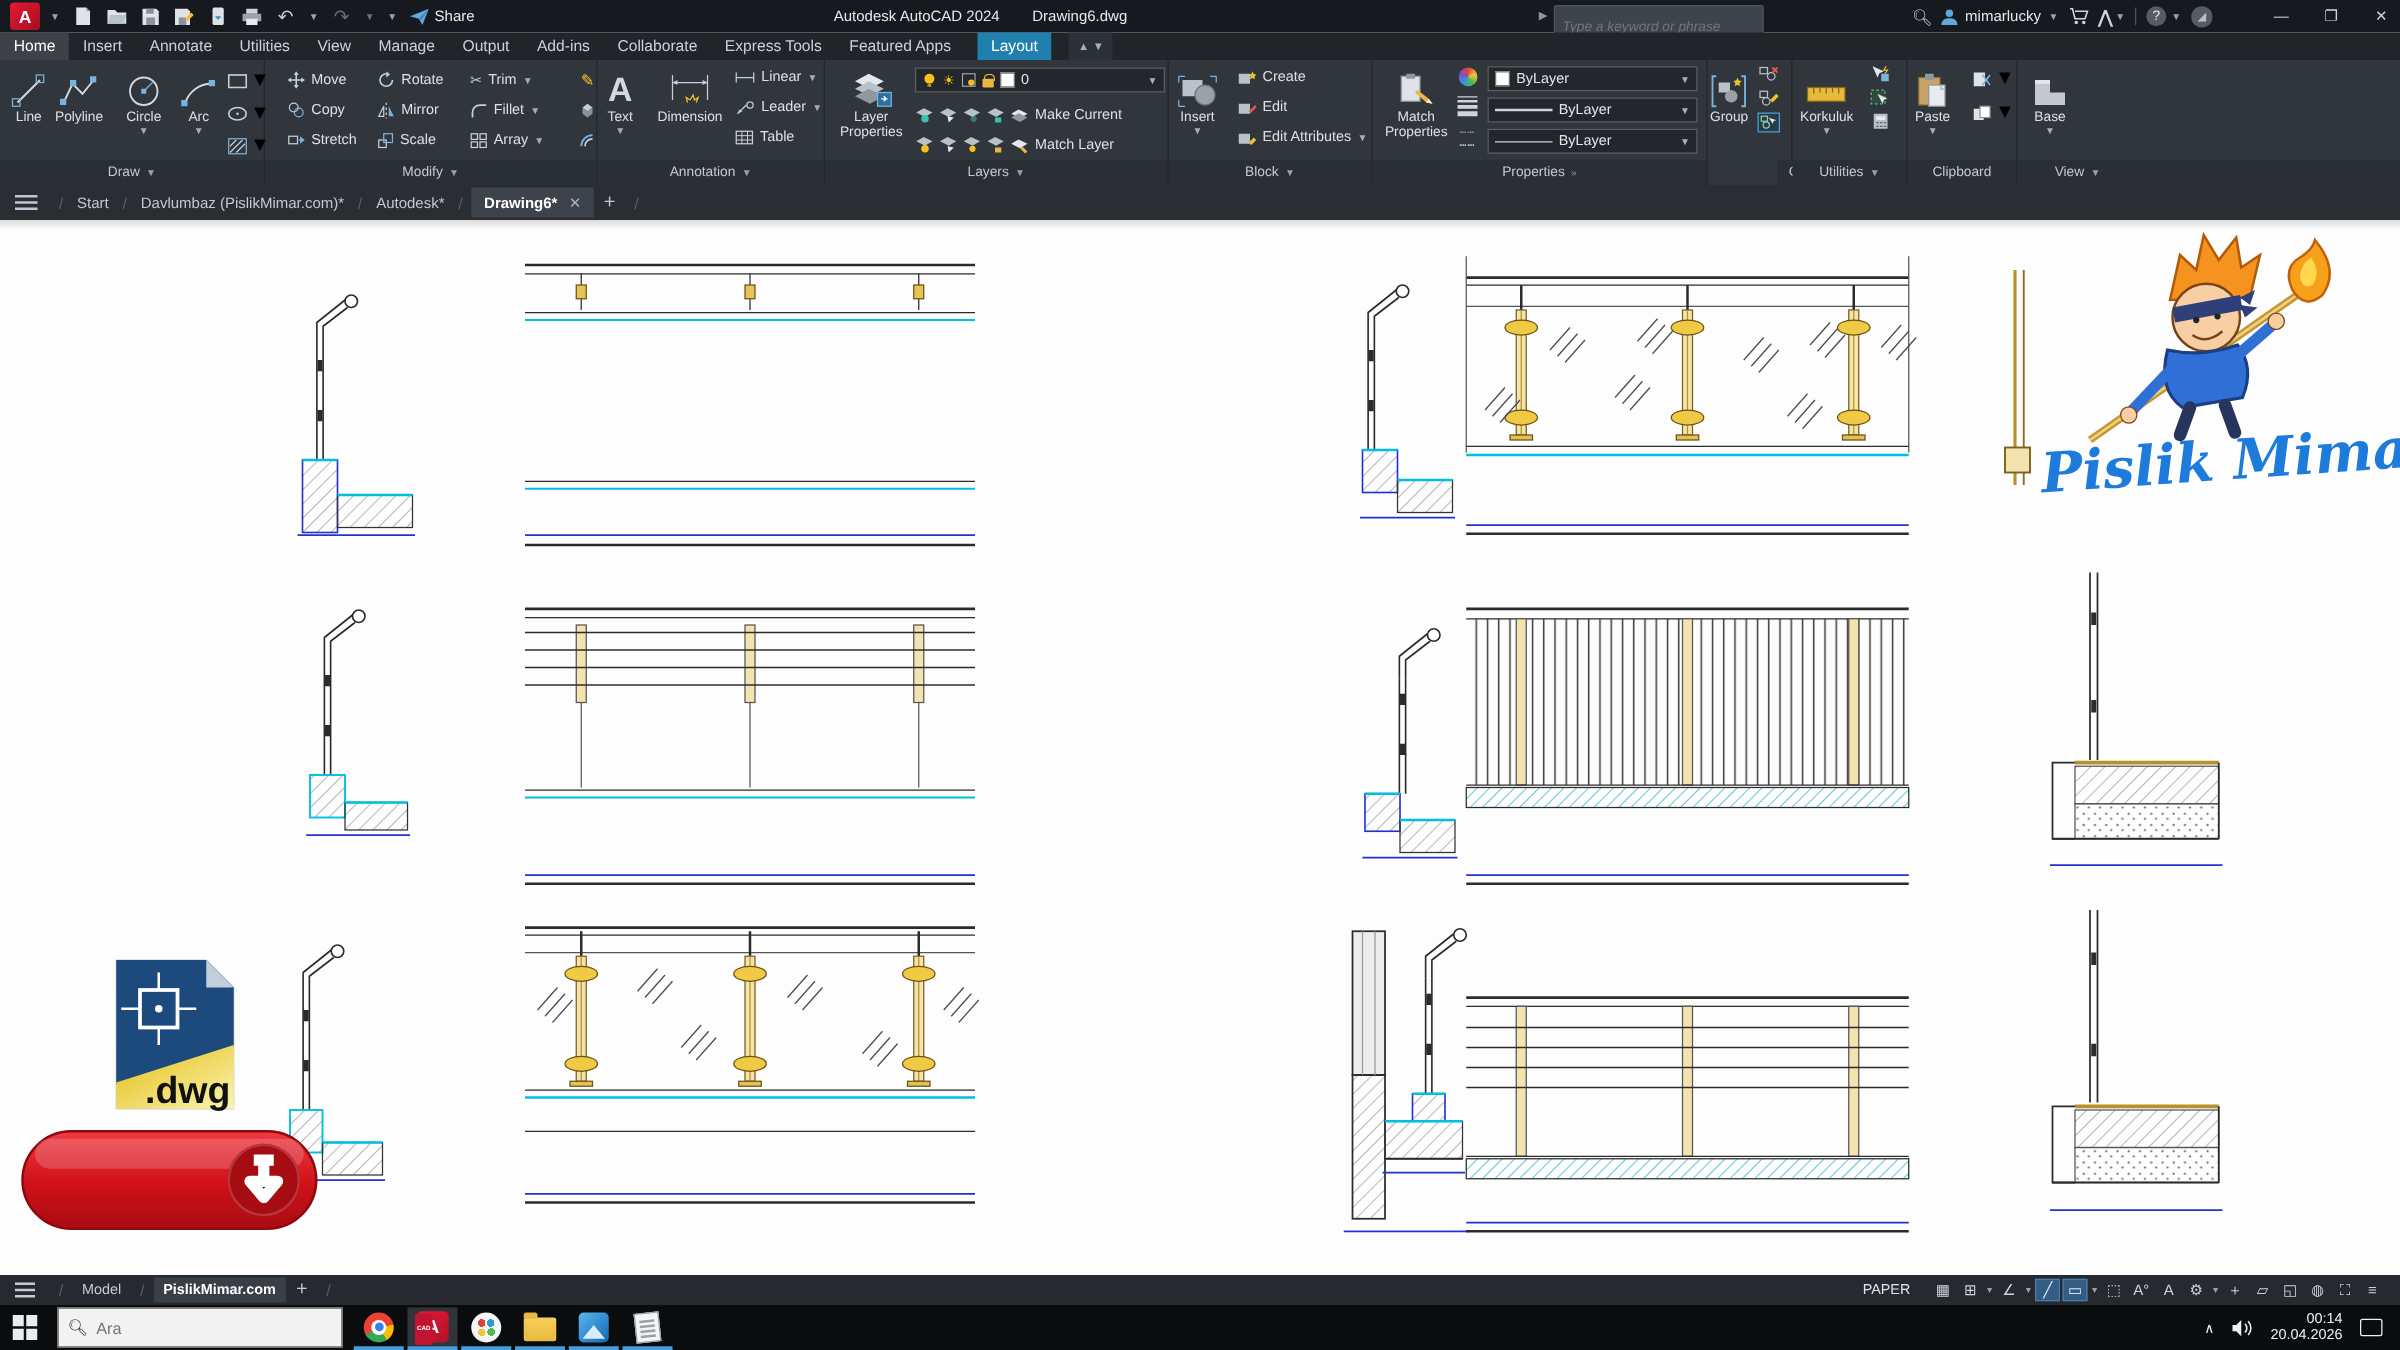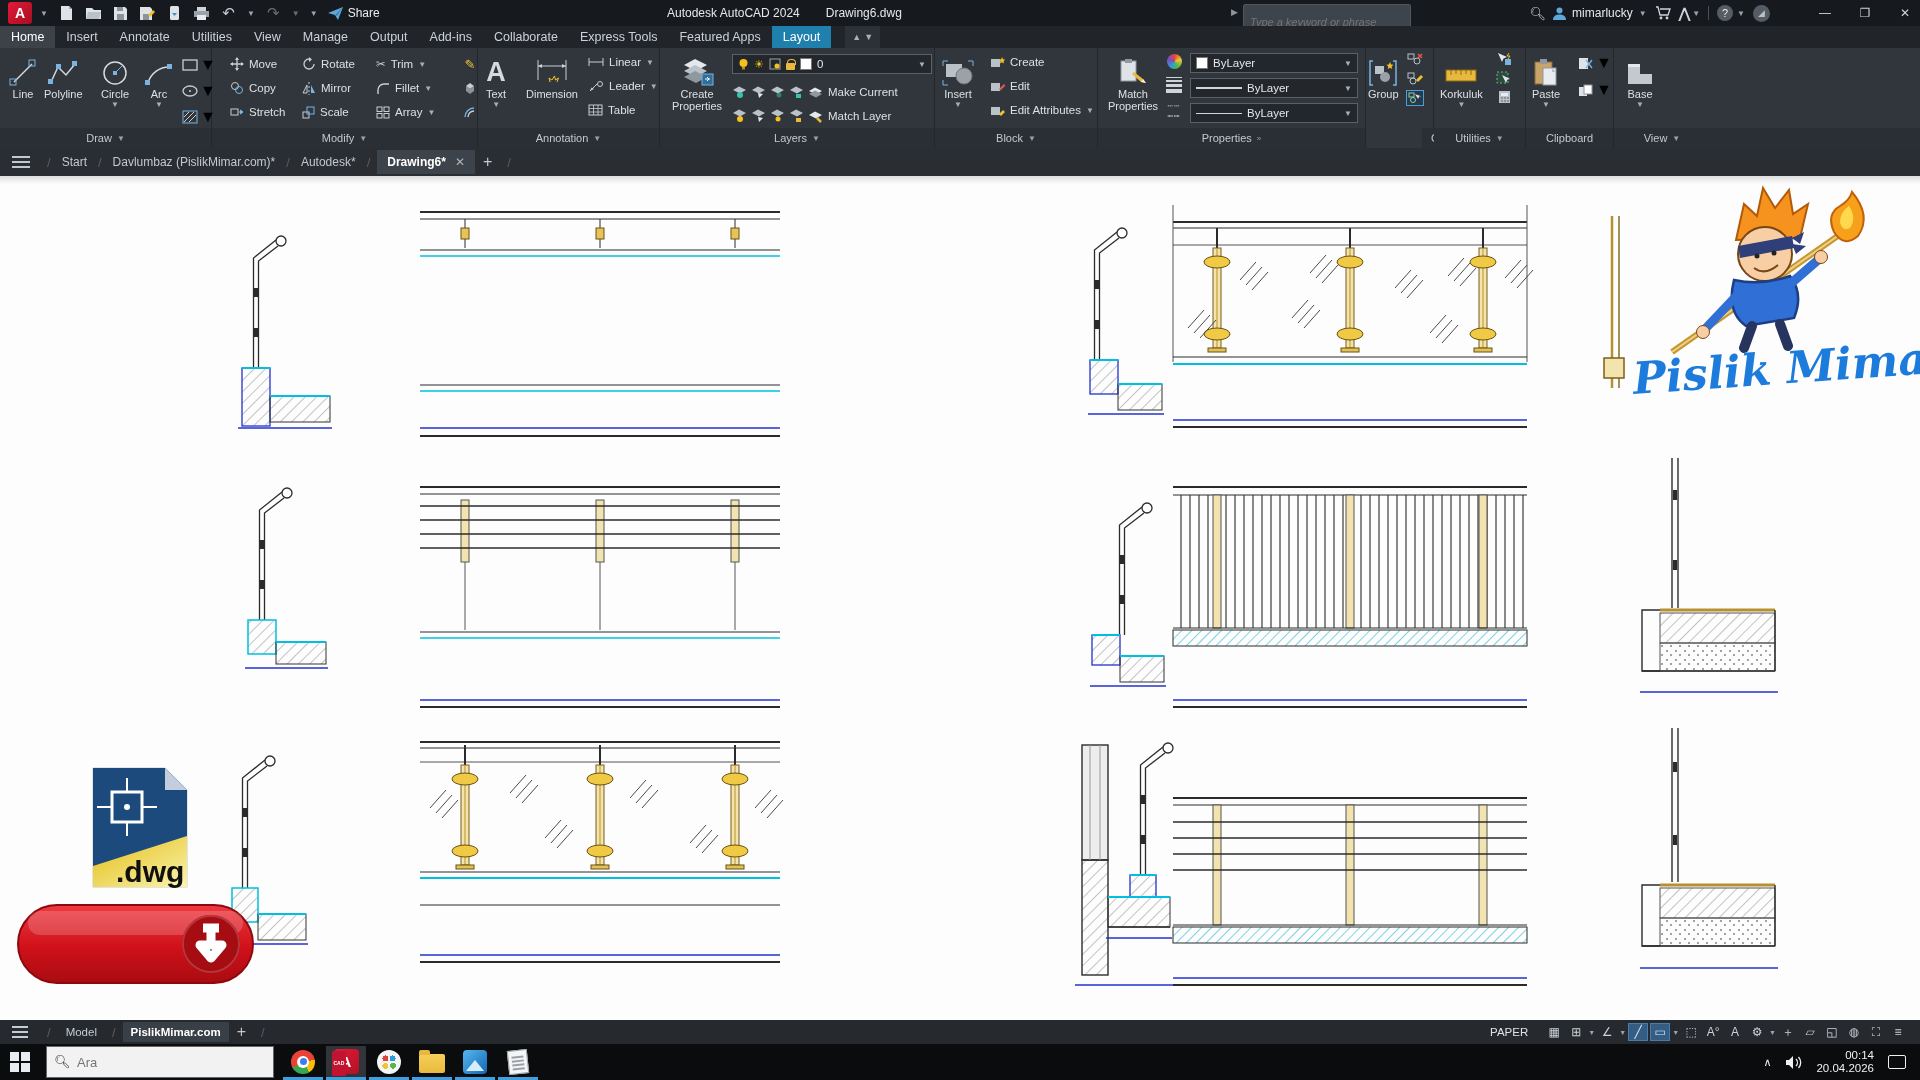--- a/index.html
+++ b/index.html
@@ -23,21 +23,21 @@
     background:#3e444b; border:1px solid #50565d; border-radius:2px;
     color:#9aa2ab; font-style:italic; font-size:11px; padding:0 6px; }
   .tb-right { position:absolute; top:0; height:26px; display:flex; align-items:center; }
   .winbtn { width:30px; text-align:center; color:#cfd4da; font-size:12px; }
 
   
   #ribbontabs { position:absolute; top:26px; left:0; width:1920px; height:22px;
     background:#21252a; display:flex; align-items:stretch; }
   .rtab { padding:0 11px; font-size:12.5px; color:#ccd1d7; display:flex; align-items:center; }
   .rtab.active { background:#3d4248; color:#fff; }
-  .rtab.layout { background:#1f80ad; color:#fff; }
+  .rtab.layout { background:#1f80ad; color:#fff; margin-left:10px; }
   .collapse-btn { margin-left:14px; display:flex; align-items:center; gap:3px; color:#aab0b7;
     background:#2c3137; padding:0 7px; font-size:9px; }
 
   
   #ribbon { position:absolute; top:48px; left:0; width:1920px; height:100px; background:#31363c; }
   .panel { position:absolute; top:0; height:80px; border-right:1px solid #23272c; }
   .pf { position:absolute; top:80px; height:20px; background:#2a2f35; border-right:1px solid #23272c;
     color:#c4c9cf; font-size:11px; display:flex; align-items:center; justify-content:center; gap:5px; }
   .pf .car { font-size:8px; color:#98a0a8; }
   .rb { position:absolute; display:flex; flex-direction:column; align-items:center;
@@ -459,21 +459,21 @@
     <div class="rb" style="left:8px;top:4px;width:58px">
       <span class="ic">
           <svg width="34" height="32" viewBox="0 0 34 32">
             <path d="M4 9l11-6 12 6-11 6z" fill="#e4e8ec"></path>
             <path d="M4 15l11-6 12 6-11 6z" fill="#b9c1c9"></path>
             <path d="M4 21l11-6 12 6-11 6z" fill="#8f979f"></path>
             <rect x="22" y="18" width="11" height="11" fill="#2f6f9e" stroke="#7ab3e0"></rect>
             <path d="M25 23h5M27 21l2 2-2 2" stroke="#fff" fill="none"></path>
           </svg>
         </span>
-      <span style="text-align:center;line-height:12px">Create Properties</span>
+      <span style="text-align:center;line-height:12px">Layer Properties</span>
       </div>
     <div class="dd abs" style="left:72px;top:6px;width:200px">
       <svg width="11" height="12" viewBox="0 0 11 12">
           <circle cx="5.5" cy="5" r="4" fill="#f5c21d"></circle>
           <rect x="4" y="9" width="3" height="2.5" fill="#b09015"></rect>
         </svg>
       <span style="color:#f5c21d;font-size:11px">☀</span>
       <svg width="12" height="12" viewBox="0 0 12 12">
           <rect x="1" y="1" width="10" height="10" fill="none" stroke="#9aa2ab"></rect>
           <circle cx="8" cy="8" r="2.5" fill="#f5c21d"></circle>

